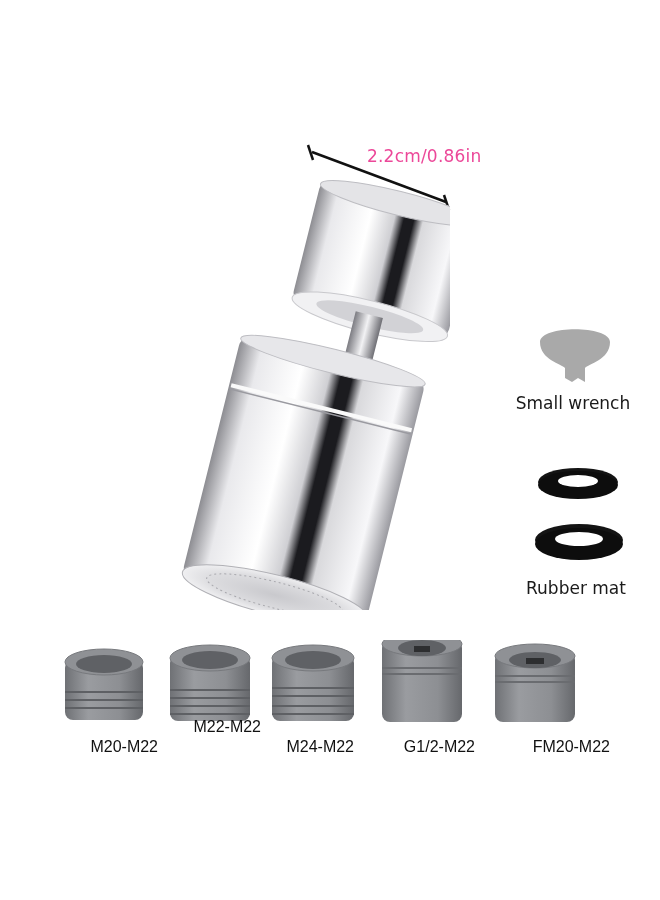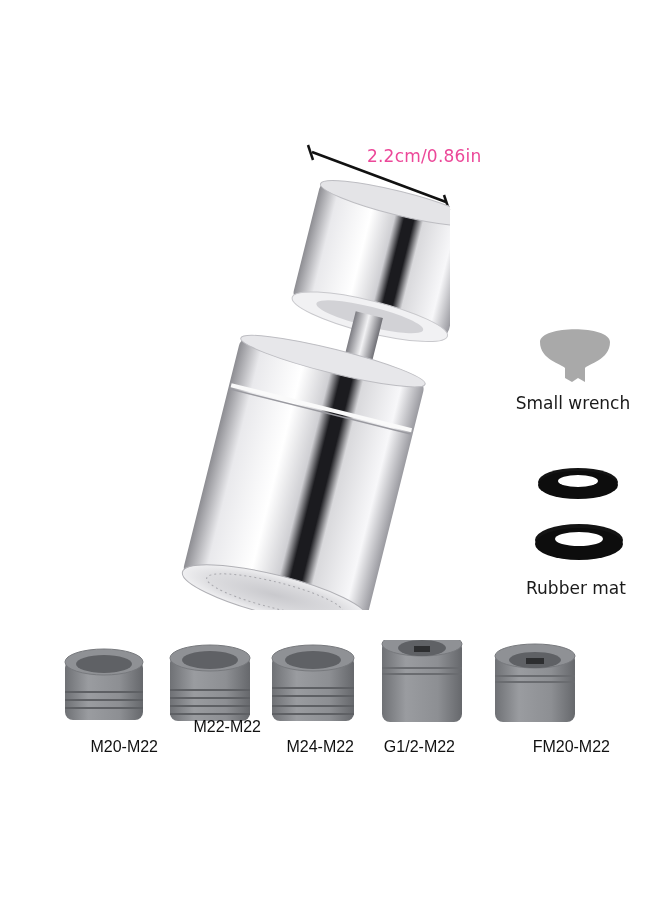--- a/index.html
+++ b/index.html
@@ -140,14 +140,14 @@
       </g>
     <ellipse cx="475" cy="16" rx="40" ry="12" fill="#8f9195" stroke="#77797d"></ellipse>
     <ellipse cx="475" cy="20" rx="26" ry="8" fill="#5f6165"></ellipse>
     <rect x="466" y="18" width="18" height="6" fill="#2d2e30"></rect>
   </g>
 </svg>
 
 <div class="abs adapter-label" style="left:48px;top:738px">M20-M22</div>
 <div class="abs adapter-label" style="left:151px;top:718px">M22-M22</div>
 <div class="abs adapter-label" style="left:244px;top:738px">M24-M22</div>
-<div class="abs adapter-label" style="left:345px;top:738px">G1/2-M22</div>
+<div class="abs adapter-label" style="left:365px;top:738px">G1/2-M22</div>
 <div class="abs adapter-label" style="left:500px;top:738px">FM20-M22</div>
 
 </body></html>

